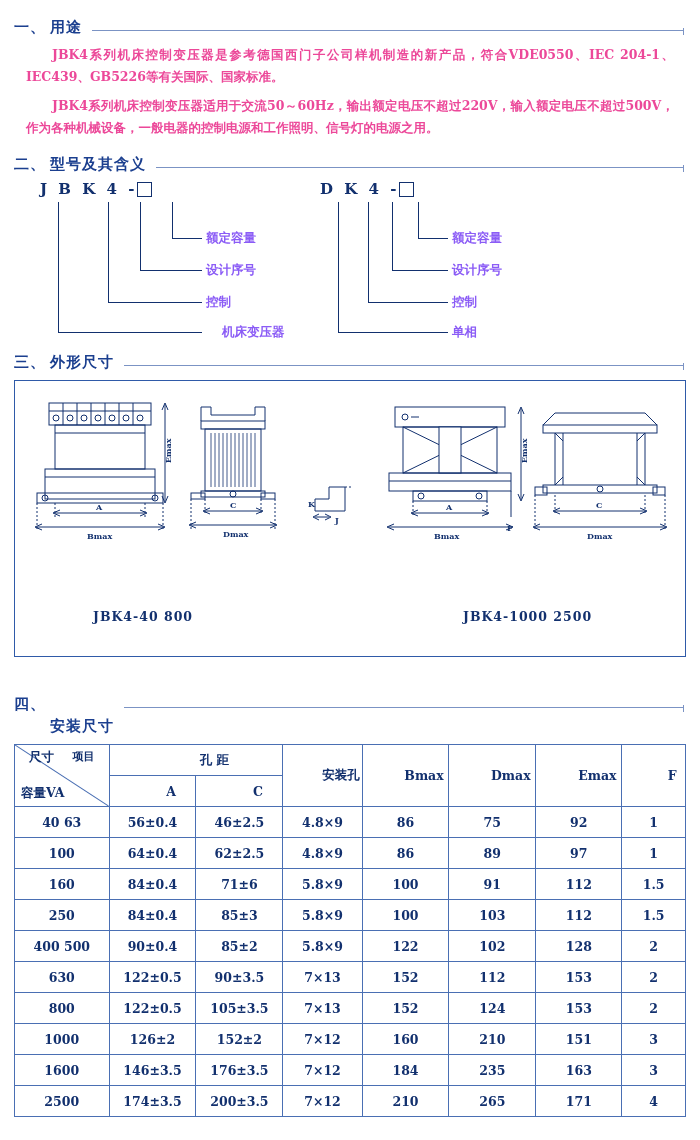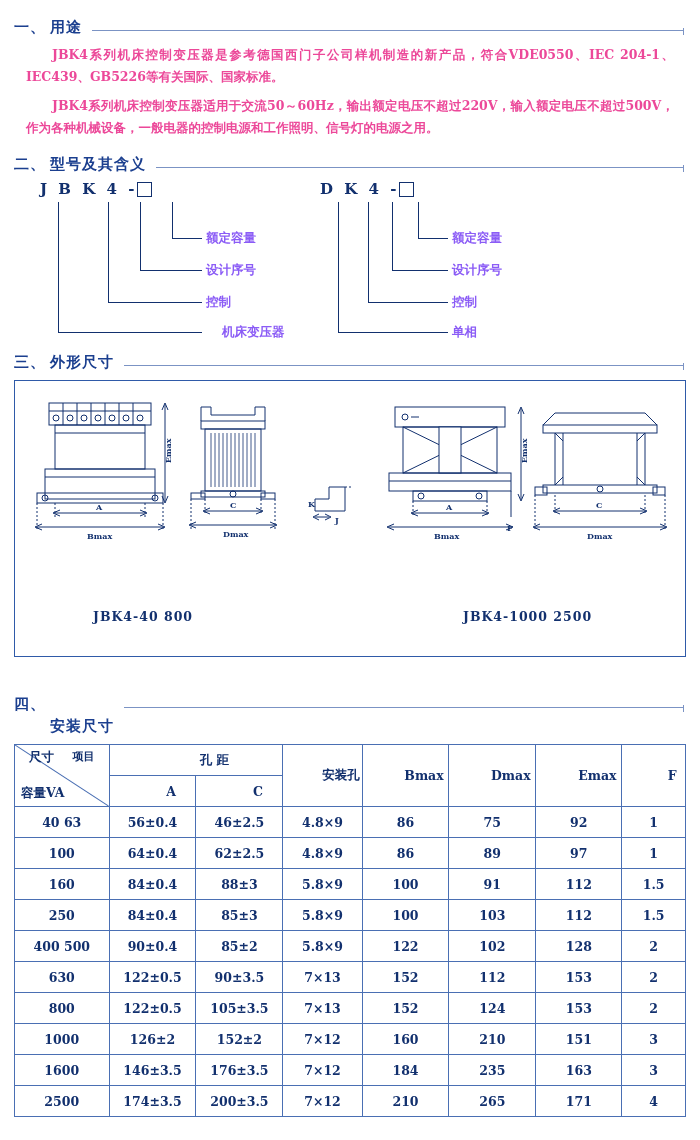--- a/index.html
+++ b/index.html
@@ -396,21 +396,21 @@
         <td>62±2.5</td>
         <td>4.8×9</td>
         <td>86</td>
         <td>89</td>
         <td>97</td>
         <td>1</td>
       </tr>
       <tr>
         <td>160</td>
         <td>84±0.4</td>
-        <td>88±3</td>
+        <td>71±6</td>
         <td>5.8×9</td>
         <td>100</td>
         <td>91</td>
         <td>112</td>
         <td>1.5</td>
       </tr>
       <tr>
         <td>250</td>
         <td>84±0.4</td>
         <td>85±3</td>

